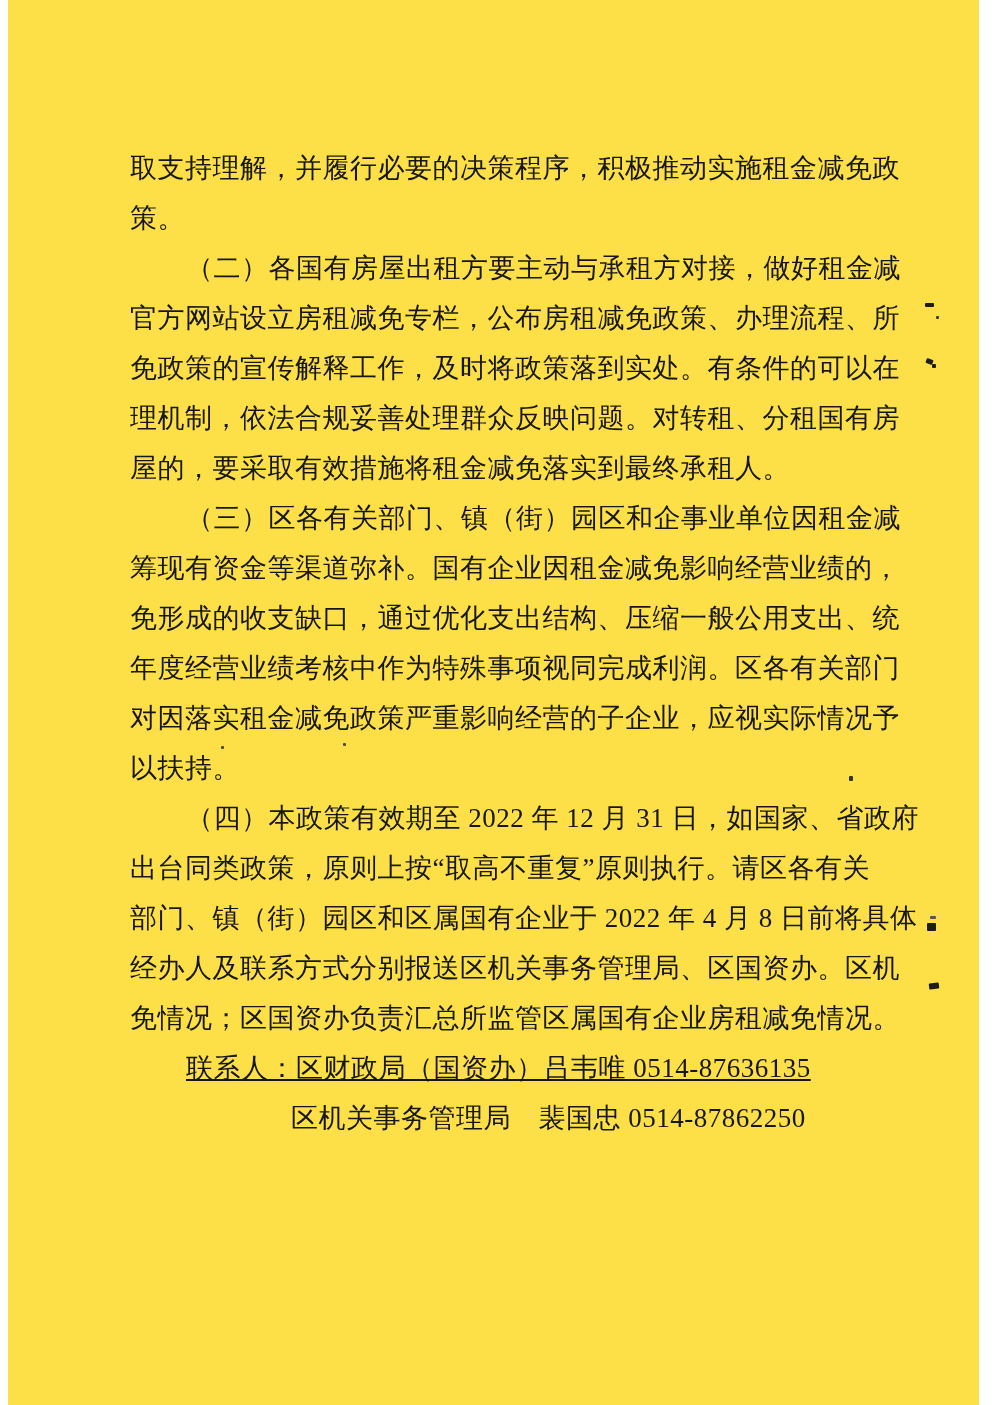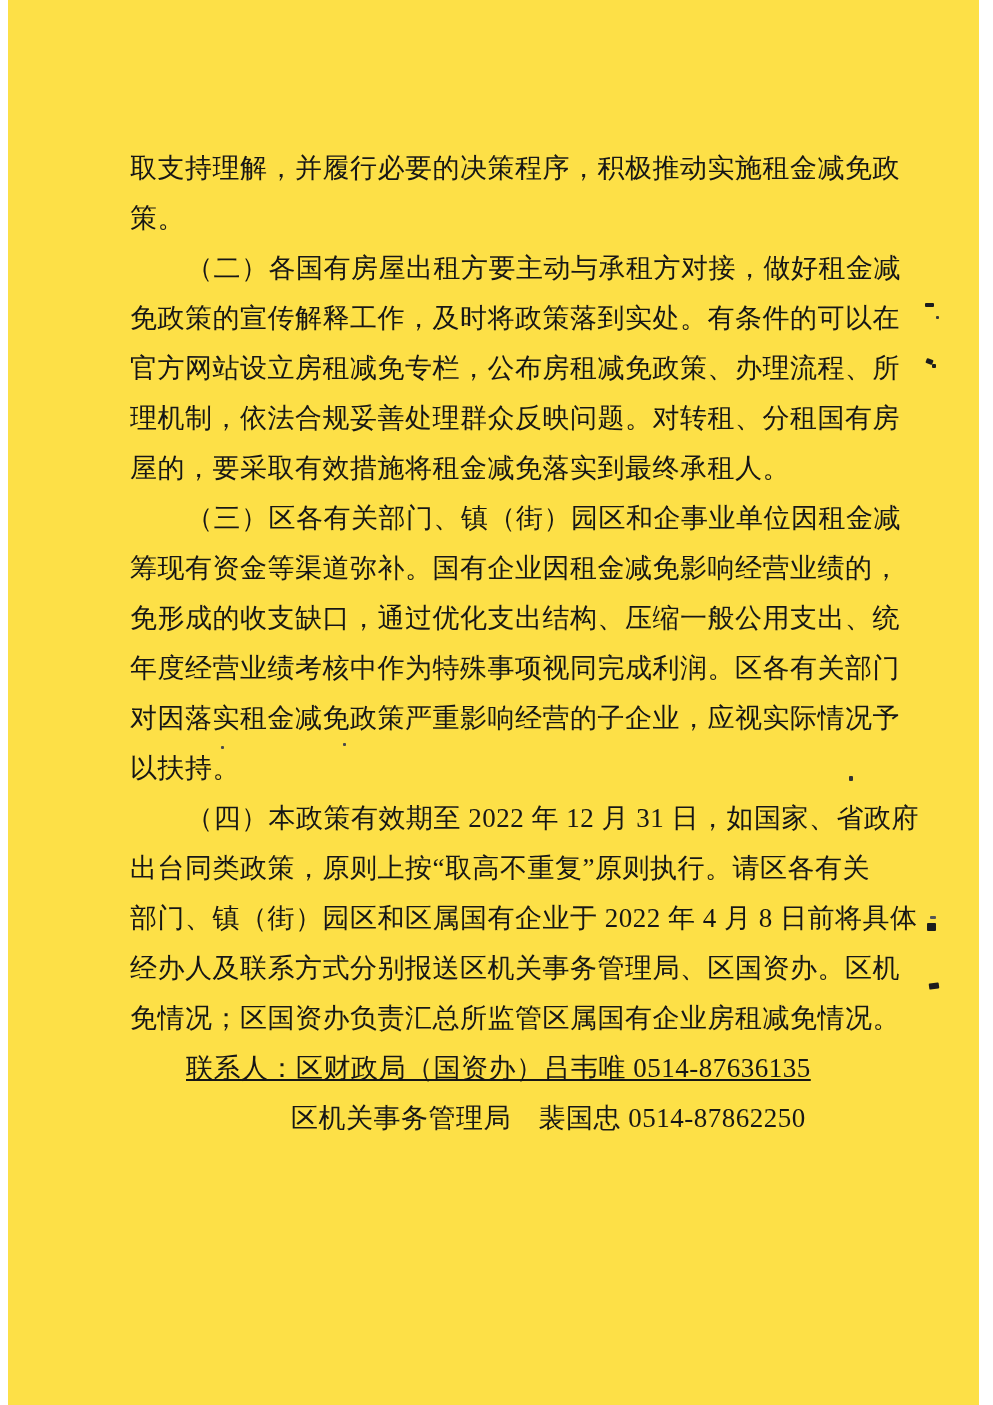--- a/index.html
+++ b/index.html
@@ -71,22 +71,22 @@
 </style>
 </head>
 <body>
 
 <div class="page">
 
   <div class="text-block">
     <div class="ln">取支持理解，并履行必要的决策程序，积极推动实施租金减免政</div>
     <div class="ln">策。</div>
     <div class="ln indent">（二）各国有房屋出租方要主动与承租方对接，做好租金减</div>
+    <div class="ln">官方网站设立房租减免专栏，公布房租减免政策、办理流程、所</div>
     <div class="ln">免政策的宣传解释工作，及时将政策落到实处。有条件的可以在</div>
-    <div class="ln">官方网站设立房租减免专栏，公布房租减免政策、办理流程、所</div>
     <div class="ln">理机制，依法合规妥善处理群众反映问题。对转租、分租国有房</div>
     <div class="ln">屋的，要采取有效措施将租金减免落实到最终承租人。</div>
     <div class="ln indent">（三）区各有关部门、镇（街）园区和企事业单位因租金减</div>
     <div class="ln">筹现有资金等渠道弥补。国有企业因租金减免影响经营业绩的，</div>
     <div class="ln">免形成的收支缺口，通过优化支出结构、压缩一般公用支出、统</div>
     <div class="ln">年度经营业绩考核中作为特殊事项视同完成利润。区各有关部门</div>
     <div class="ln">对因落实租金减免政策严重影响经营的子企业，应视实际情况予</div>
     <div class="ln">以扶持。</div>
     <div class="ln indent">（四）本政策有效期至 2022 年 12 月 31 日，如国家、省政府</div>
     <div class="ln">出台同类政策，原则上按“取高不重复”原则执行。请区各有关</div>

